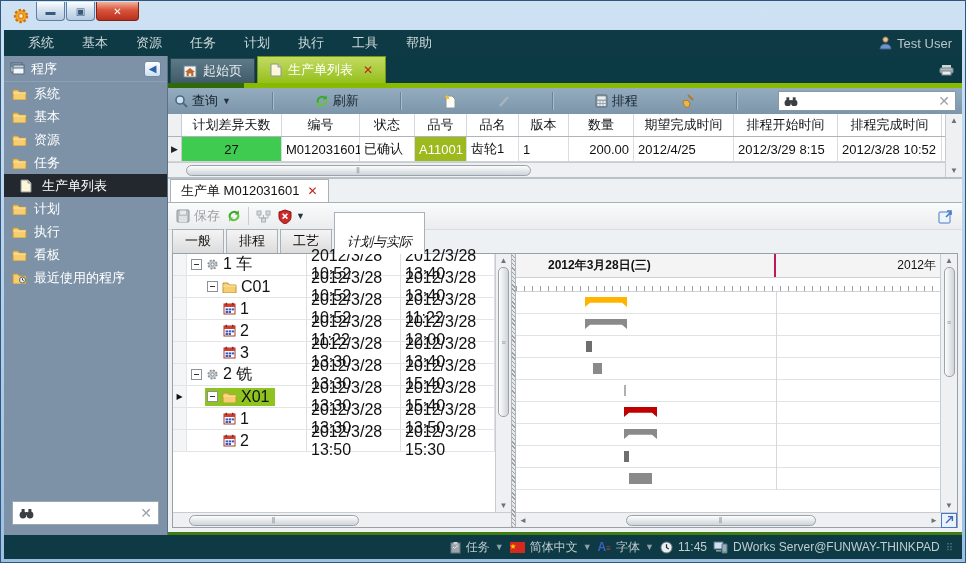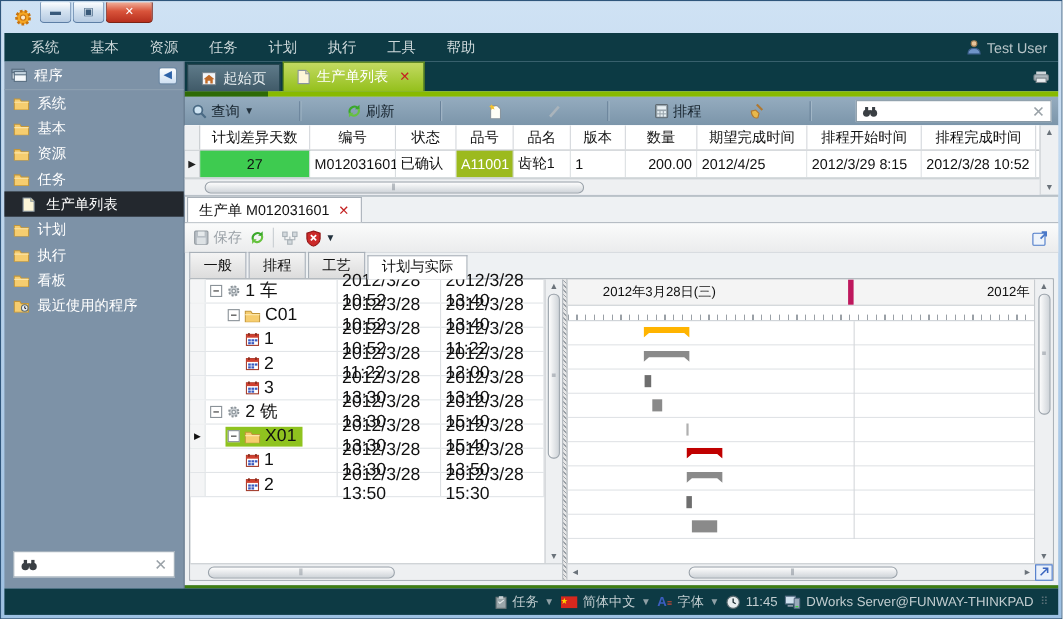--- a/index.html
+++ b/index.html
@@ -78,21 +78,21 @@
   
   .detail { flex:1; background:#eef1f3; display:flex; flex-direction:column; border-top:2px solid #b9c1c8; min-height:0; }
   .dtab-row { height:24px; display:flex; align-items:flex-end; padding-left:2px; border-bottom:1px solid #a8b0b8; }
   .dtab { background:#fff; border:1px solid #a8b0b8; border-bottom:none; padding:2px 10px; display:flex; gap:8px; align-items:center; font-size:13px; }
   .dtab .closex { color:#c42222; font-weight:bold; font-size:12px; }
   .dtoolbar { height:27px; background:linear-gradient(#fafbfb,#ebeced); display:flex; align-items:center; gap:7px; padding:0 8px; border-bottom:1px solid #d8dce0; }
   .dt-disabled { color:#9aa1a7; display:flex; gap:4px; align-items:center; }
   .dtoolbar .right { margin-left:auto; }
   .itabs { height:23px; display:flex; align-items:flex-end; padding-left:4px; gap:2px; }
   .itab { background:linear-gradient(#f4f4f4,#dcdcdc); border:1px solid #a8b0b8; border-bottom:none; padding:2px 12px 3px; font-size:13px; cursor:pointer; }
-  .itab.active { background:#fff; position:relative; top:1px; padding-top:0; z-index:2; }
+  .itab.active { background:#fff; position:relative; top:1px; padding-top:20px; z-index:2;font-style:italic; }
   .dcontent { flex:1; margin:0 4px 4px 4px; border:1px solid #98a0a8; background:#fff; display:flex; min-height:0; position:relative; z-index:1; }
   
   .tpane { width:338px; display:flex; flex-direction:column; border-right:none; }
   .tpane-top { flex:1; display:flex; min-height:0; }
   .tree { width:322px; }
   .t-head { display:flex; height:38px; border-bottom:1px solid #b8bcc0; }
   .th { display:flex; align-items:center; padding-left:12px; border-right:1px solid #d4d8dc; font-size:13px; }
   .trow { display:flex; height:22px; border-bottom:1px solid #e2e5e8; }
   .tc { display:flex; align-items:center; border-right:1px solid #dde0e3; font-size:16px; padding:0 4px; }
   .tsel { width:14px; border-right:1px solid #e2e5e8; background:#f4f5f6; display:flex; align-items:center; justify-content:center; font-size:8px; }
@@ -100,21 +100,21 @@
   .obj-inner { display:flex; align-items:center; gap:4px; height:18px; padding:0 6px 0 2px; }
   .obj-inner.sel { background:#8fc31f; }
   .expbox { width:11px; height:11px; border:1px solid #8a9298; background:#fff; display:flex; align-items:center; justify-content:center; flex:0 0 auto; }
   .expbox::before { content:""; width:5px; height:1px; background:#333; }
   .splitter { width:5px; background:#e8e8e8 repeating-linear-gradient(45deg,#9aa0a6 0 1px,transparent 1px 3px); border-left:1px solid #b0b6bc; border-right:1px solid #b0b6bc; cursor:col-resize; }
   
   .gpane { flex:1; display:flex; flex-direction:column; min-width:0; }
   .gpane-top { flex:1; display:flex; min-height:0; }
   .gantt { flex:1; position:relative; overflow:hidden; }
   .g-head { height:24px; background:#f4f4f4; border-bottom:1px solid #cdd1d5; display:flex; align-items:center; font-size:12px; }
-  .g-head .seg1 { width:260px; padding-left:32px; border-right:5px solid #be185d; align-self:stretch; display:flex; align-items:center; }
+  .g-head .seg1 { width:260px; padding-left:32px; border-right:2px solid #be185d; align-self:stretch; display:flex; align-items:center;font-weight:bold; }
   .g-head .seg2 { flex:1; text-align:right; padding-right:4px; }
   .g-ticks { height:14px; border-bottom:1px solid #cdd1d5; position:relative; }
   .g-ticks::after { content:""; position:absolute; left:0; right:0; bottom:0; height:5px;
      background:repeating-linear-gradient(to right,#9aa0a6 0 1px,transparent 1px 8px); }
   .g-rows { position:relative; }
   .g-row { height:22px; border-bottom:1px solid #e0e3e6; }
   .g-div { position:absolute; top:0; bottom:0; left:260px; width:1px; background:#d4d8db; }
   .bar { position:absolute; }
   .bar.summary { height:10px; clip-path:polygon(0 0,100% 0,100% 100%,calc(100% - 5px) 58%,5px 58%,0 100%); }
   .bar.task { height:11px; }

